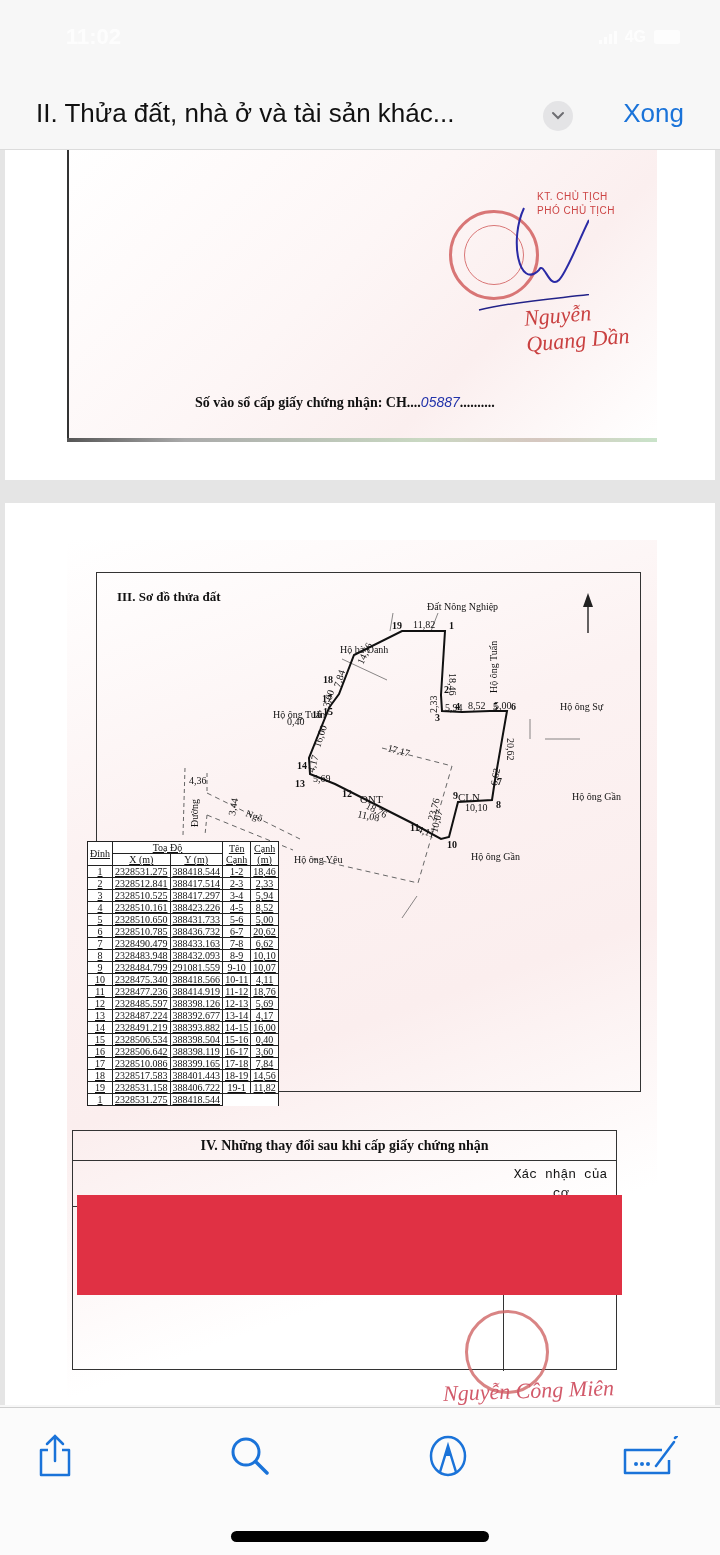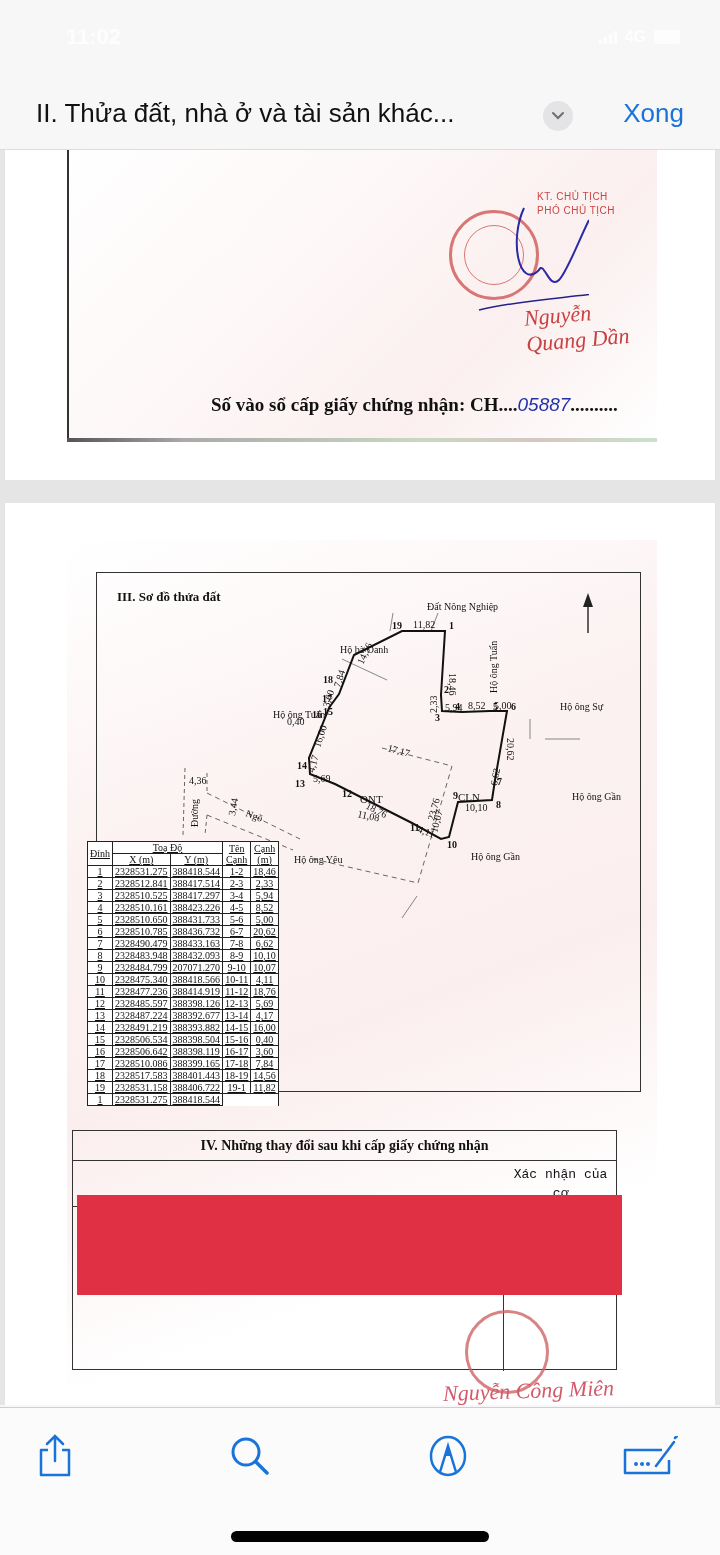--- a/index.html
+++ b/index.html
@@ -26,21 +26,21 @@
   .page1 { top: -10px; height: 340px; padding-left: 30px; }
   .page2 { top: 339px; height: 920px; margin-top: 14px; }
 
   
   .scan1 { position: absolute; left: 62px; top: 0; width: 590px; height: 300px; background: linear-gradient(135deg,#fff 0%,#fdf6f6 45%,#fbefef 70%,#fff 100%); border-left: 2px solid #333; }
   .scan1-bottom { position: absolute; left: 62px; top: 298px; width: 590px; height: 4px; background: linear-gradient(90deg,#555 0%,#aaa 20%,#c9d8c2 60%,#d6c7c0 80%,#c9e3c9 100%); }
   .sig-title { position: absolute; left: 468px; top: 50px; font-family: "Liberation Sans", sans-serif; font-size: 10px; color: #c44; letter-spacing: .5px; line-height: 14px; }
   .stamp { position: absolute; left: 380px; top: 70px; width: 90px; height: 90px; border-radius: 50%; border: 3px solid #d05757; opacity: .8; }
   .stamp-inner { position: absolute; left: 12px; top: 12px; width: 60px; height: 60px; border-radius: 50%; border: 1.5px solid #d05757; }
   .signer1 { position: absolute; left: 456px; top: 160px; font-family: "Liberation Serif", serif; font-style: italic; font-size: 22px; color: #c94040; transform: rotate(-5deg); }
-  .reg-line { position: absolute; left: 142px; top: 254px; font-family: "Liberation Serif", serif; font-size: 19px; color: #111; font-weight: bold; }
+  .reg-line { position: absolute; left: 126px; top: 254px; font-family: "Liberation Serif", serif; font-size: 14px; color: #111; font-weight: bold; }
   .reg-num { font-family: "Liberation Sans", sans-serif; font-style: italic; color: #2233aa; font-weight: normal; }
 
   
   .scan2 { position: absolute; left: 62px; top: 37px; width: 590px; height: 860px; background: linear-gradient(160deg,#fff 0%,#fcf2f2 30%,#fbeeee 55%,#fff 80%); }
   .frame3 { position: absolute; left: 29px; top: 32px; width: 545px; height: 520px; border: 1.2px solid #333; }
   .sec3-title { position: absolute; left: 20px; top: 16px; font-family: "Liberation Serif", serif; font-weight: bold; font-size: 13px; color: #111; }
   .plot-svg { position: absolute; left: 0; top: 0; }
 
   .coord-table { position: absolute; left: -10px; top: 268px; border-collapse: collapse; font-family: "Liberation Serif", serif; font-size: 10px; color: #111; background: #fff; text-decoration: underline; }
   .coord-table td, .coord-table th { border: 1px solid #222; padding: 0 2px; height: 11.6px; text-align: center; font-weight: normal; white-space: nowrap; }
@@ -272,21 +272,21 @@
                 <tr>
                   <td>8</td>
                   <td>2328483.948</td>
                   <td>388432.093</td>
                   <td>8-9</td>
                   <td>10,10</td>
                 </tr>
                 <tr>
                   <td>9</td>
                   <td>2328484.799</td>
-                  <td>207071.270</td>
+                  <td>291081.559</td>
                   <td>9-10</td>
                   <td>10,07</td>
                 </tr>
                 <tr>
                   <td>10</td>
                   <td>2328475.340</td>
                   <td>388418.566</td>
                   <td>10-11</td>
                   <td>4,11</td>
                 </tr>

